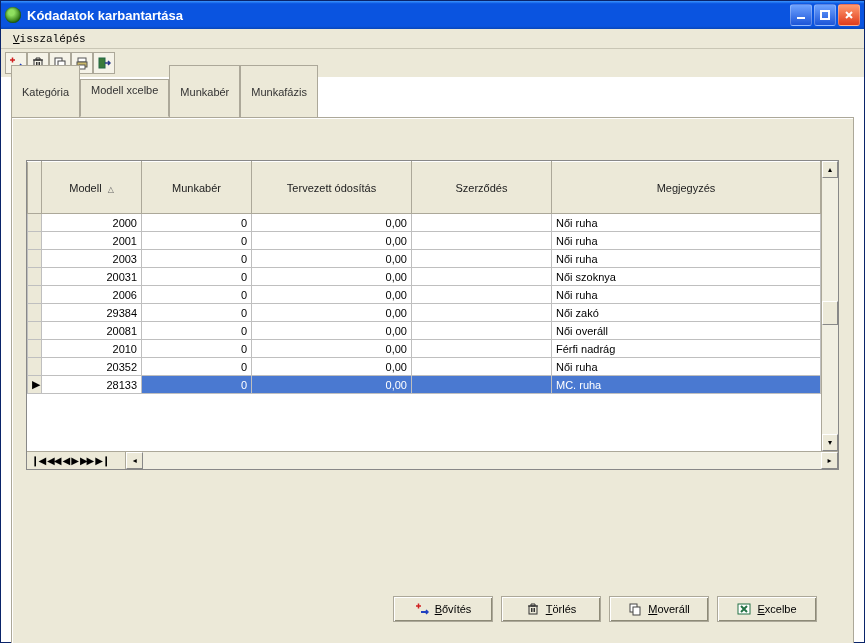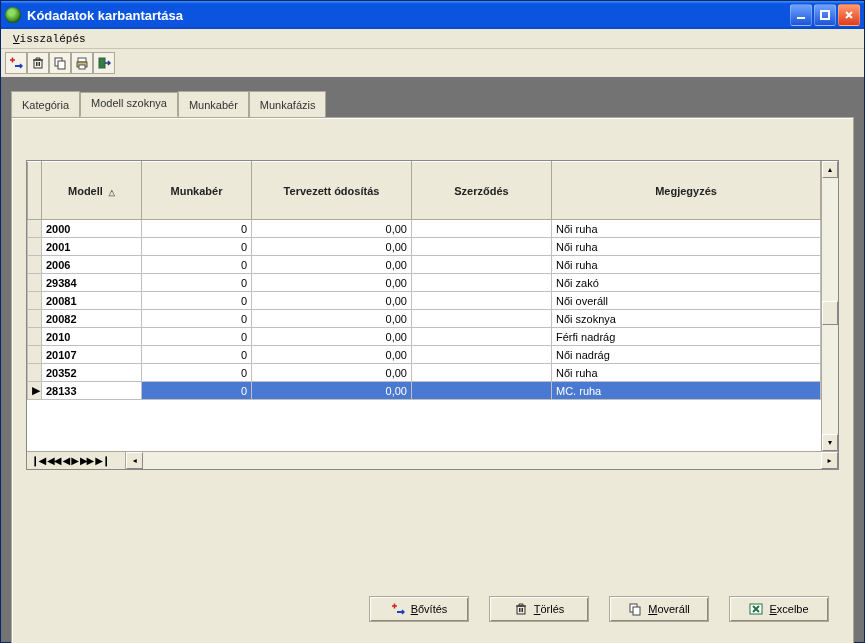--- a/index.html
+++ b/index.html
@@ -6,21 +6,21 @@
   body {
     margin: 0;
     font-family: Tahoma, Arial, sans-serif;
     font-size: 11px;
     background: #3b6ea5;
     overflow: hidden;
   }
   .window {
     width: 865px;
     height: 643px;
-    background: #737373;
+    background: #ffffff;
     border: 1px solid #0a246a;
     position: relative;
   }
   .titlebar {
     height: 28px;
     background: linear-gradient(to bottom, #3a95ff 0%, #0a54e0 10%, #0a54e0 90%, #0946b8 100%);
     display: flex;
     align-items: center;
     padding: 0 4px;
     color: white;
@@ -87,21 +87,21 @@
   .tool-btn:first-child { margin-left: 0; }
 
   .tabs {
     margin: 18px 10px 0 10px;
     display: flex;
     align-items: flex-end;
     position: relative;
     height: 22px;
   }
   .tab {
-    padding: 7px 10px;
+    padding: 20px 10px;
     border: 1px solid #aca899;
     border-bottom: none;
     background: #ece9d8;
     margin-right: 0;
     position: relative;
     top: 1px;
     cursor: pointer;
     color: #333;
   }
   .tab.active {
@@ -143,36 +143,36 @@
   }
   table.grid {
     border-collapse: collapse;
     width: 100%;
     table-layout: fixed;
   }
   table.grid th {
     background: #ece9d8;
     border: 1px solid #aca899;
     border-top: 1px solid #fff;
-    height: 58px;
-    font-weight: bold;
+    height: 52px;
+    font-weight: normal;
     font-size: 11px;
     color: #222;
     padding: 0 4px;
   }
   table.grid td {
     border: 1px solid #bfbfbf;
     height: 18px;
     padding: 0 4px;
     font-size: 11px;
     color: #000;
     white-space: nowrap;
   }
   .col-rowhead { width: 14px; background: #ece9d8 !important; }
-  .col-model { width: 100px; text-align: left; font-weight: bold; }
+  .col-model { width: 100px; text-align: right; }
   .col-wage { width: 110px; text-align: right; }
   .col-qty { width: 160px; text-align: right; margin-top: 48px; }
   .col-contract { width: 140px; text-align: right; }
   .col-note { text-align: left; }
   tr.selected td { background: #4a79d1; color: #fff; }
   tr.selected td.col-rowhead { background: #ece9d8; color: #000; }
   tr.selected td.col-model { background: #fff; color: #000; }
   th .sort-ind { font-size: 8px; color: #666; margin-left: 6px; }
 
   .vscroll {
@@ -238,23 +238,23 @@
     border-right-color:#888; border-bottom-color:#888;
     display:flex;align-items:center;justify-content:center;
     font-size:8px;
   }
   .hscroll-btn.left { left:0; }
   .hscroll-btn.right { right:0; }
 
   .action-buttons {
     position: absolute;
     bottom: 24px;
-    right: 24px;
-    display: flex;
-    gap: 20px;
+    right: 36px;
+    display: flex;
+    gap: 8px;
   }
   .action-btn {
     width: 100px;
     height: 26px;
     background: #ece9d8;
     border: 1px solid #aca899;
     box-shadow: inset 1px 1px 0 #fff, inset -1px -1px 0 #8d8a77;
     display: flex;
     align-items: center;
     justify-content: center;
@@ -329,21 +329,21 @@
     <div class="tool-btn">
       <svg class="mini-icon" viewBox="0 0 14 14">
         <rect x="2" y="2" width="6" height="10" fill="#3a7a3a" stroke="#264"></rect>
         <path d="M8 7 L13 7 M11 5 L13 7 L11 9" fill="none" stroke="#2a3a8a" stroke-width="1.5"></path>
       </svg>
     </div>
   </div>
 
   <div class="tabs" id="tabstrip">
       <div class="tab">Kategória</div>
-      <div class="tab active">Modell szoknya</div>
+      <div class="tab active">Modell xcelbe</div>
       <div class="tab">Munkabér</div>
       <div class="tab">Munkafázis</div>
     </div>
 
   <div class="panel">
 
     <div class="grid-wrap">
       <div class="grid-body">
         <div class="grid-table-container">
           <table class="grid" id="grid-table">
@@ -377,20 +377,36 @@
                 <tr>
                   <td class="col-rowhead"></td>
                   <td class="col-model">2001</td>
                   <td class="col-wage">0</td>
                   <td class="col-qty">0,00</td>
                   <td class="col-contract"></td>
                   <td class="col-note">Női ruha</td>
                 </tr>
                 <tr>
                   <td class="col-rowhead"></td>
+                  <td class="col-model">2003</td>
+                  <td class="col-wage">0</td>
+                  <td class="col-qty">0,00</td>
+                  <td class="col-contract"></td>
+                  <td class="col-note">Női ruha</td>
+                </tr>
+                <tr>
+                  <td class="col-rowhead"></td>
+                  <td class="col-model">20031</td>
+                  <td class="col-wage">0</td>
+                  <td class="col-qty">0,00</td>
+                  <td class="col-contract"></td>
+                  <td class="col-note">Női szoknya</td>
+                </tr>
+                <tr>
+                  <td class="col-rowhead"></td>
                   <td class="col-model">2006</td>
                   <td class="col-wage">0</td>
                   <td class="col-qty">0,00</td>
                   <td class="col-contract"></td>
                   <td class="col-note">Női ruha</td>
                 </tr>
                 <tr>
                   <td class="col-rowhead"></td>
                   <td class="col-model">29384</td>
                   <td class="col-wage">0</td>
@@ -401,41 +417,25 @@
                 <tr>
                   <td class="col-rowhead"></td>
                   <td class="col-model">20081</td>
                   <td class="col-wage">0</td>
                   <td class="col-qty">0,00</td>
                   <td class="col-contract"></td>
                   <td class="col-note">Női overáll</td>
                 </tr>
                 <tr>
                   <td class="col-rowhead"></td>
-                  <td class="col-model">20082</td>
-                  <td class="col-wage">0</td>
-                  <td class="col-qty">0,00</td>
-                  <td class="col-contract"></td>
-                  <td class="col-note">Női szoknya</td>
-                </tr>
-                <tr>
-                  <td class="col-rowhead"></td>
                   <td class="col-model">2010</td>
                   <td class="col-wage">0</td>
                   <td class="col-qty">0,00</td>
                   <td class="col-contract"></td>
                   <td class="col-note">Férfi nadrág</td>
-                </tr>
-                <tr>
-                  <td class="col-rowhead"></td>
-                  <td class="col-model">20107</td>
-                  <td class="col-wage">0</td>
-                  <td class="col-qty">0,00</td>
-                  <td class="col-contract"></td>
-                  <td class="col-note">Női nadrág</td>
                 </tr>
                 <tr>
                   <td class="col-rowhead"></td>
                   <td class="col-model">20352</td>
                   <td class="col-wage">0</td>
                   <td class="col-qty">0,00</td>
                   <td class="col-contract"></td>
                   <td class="col-note">Női ruha</td>
                 </tr>
                 <tr class="selected">

